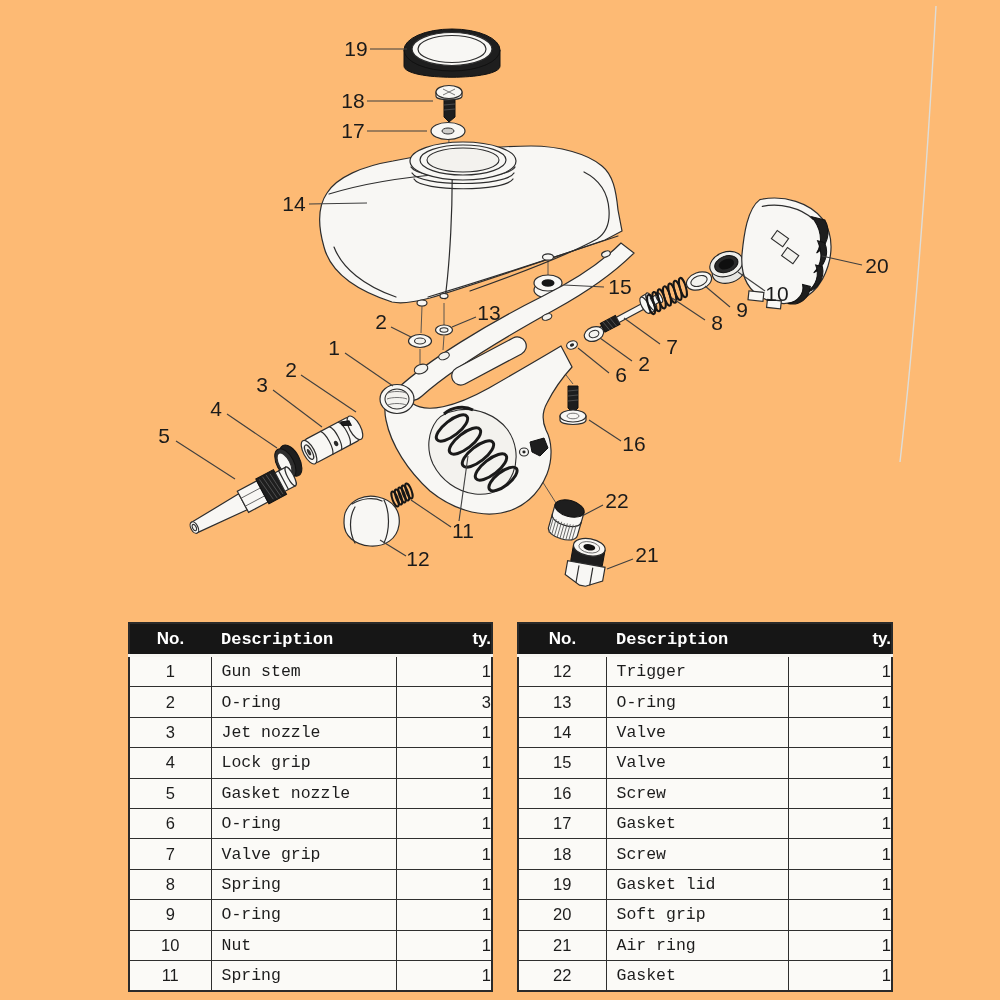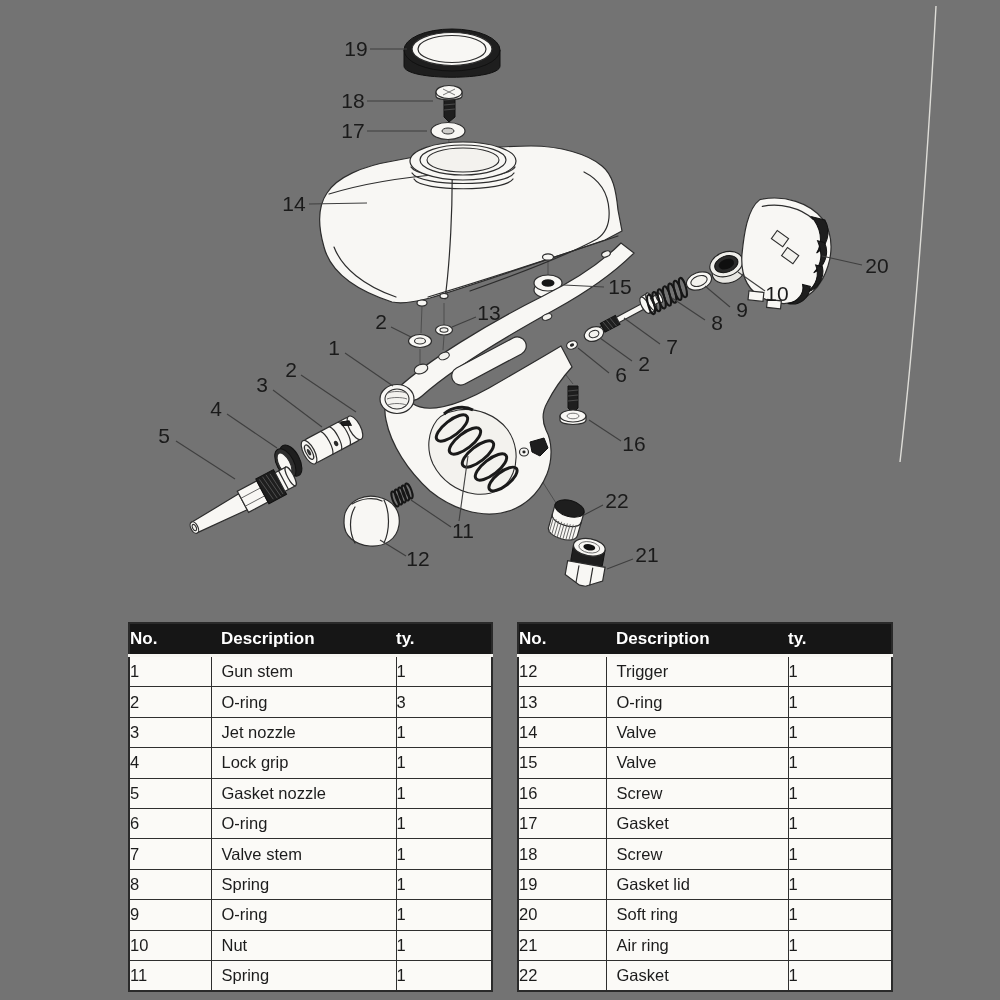--- a/index.html
+++ b/index.html
@@ -1,18 +1,18 @@
 <!DOCTYPE html>
 <html><head>
 <meta charset="utf-8">
 <style>
   html,body{margin:0;padding:0;}
   .page{
     position:relative;width:1000px;height:1000px;
-    background:#737373;overflow:hidden;
+    background:#fdba74;overflow:hidden;
     font-family:"Liberation Sans",sans-serif;
   }
   svg{position:absolute;left:0;top:0;display:block;}
   
   .ln{stroke:#2d2d2d;stroke-width:1.2;fill:none;stroke-linecap:round;}
   .fillp{fill:#f8f7f4;stroke:#2d2d2d;stroke-width:1.2;}
   .fillw{fill:#f3f2ee;stroke:#2d2d2d;stroke-width:1.1;}
   .dark{fill:#1e1e1e;stroke:#111;stroke-width:1;}
   .thin{stroke:#555;stroke-width:.8;fill:none;}
   .axis{stroke:#4a4a4a;stroke-width:.9;fill:none;}
@@ -25,23 +25,23 @@
   .ptable{position:absolute;}
   .ptable table{border-collapse:collapse;table-layout:fixed;width:100%;border:2px solid #2a2a2a;}
   .ptable th{
     background:#161616;color:#ffffff;font-weight:bold;font-size:17px;
     height:30px;padding:0;border:none;border-bottom:3px solid #f6f5f1;
   }
   .ptable td{
     border:1.5px solid #2f2f2f;height:29.4px;padding:0;
     font-size:16.5px;color:#1c1c1c;background:#fbfaf7;
   }
-  .ptable .col-no{text-align:left;}
-  .ptable .col-desc{text-align:left;padding-left:10px;}
-  .ptable .col-qty{text-align:left;}
+  .ptable .col-no{text-align:center;}
+  .ptable .col-desc{text-align:left;padding-left:10px;font-family:Liberation Mono, monospace;}
+  .ptable .col-qty{text-align:right;}
   .tleft{left:128px;top:622px;width:365px;}
   .tright{left:517px;top:622px;width:376px;}
 </style>
 </head>
 <body>
 
 <div class="page">
 
   <svg width="1000" height="615" viewBox="0 0 1000 615">
 
@@ -357,21 +357,21 @@
             <td class="col-desc">Gasket nozzle</td>
             <td class="col-qty">1</td>
           </tr>
           <tr>
             <td class="col-no">6</td>
             <td class="col-desc">O-ring</td>
             <td class="col-qty">1</td>
           </tr>
           <tr>
             <td class="col-no">7</td>
-            <td class="col-desc">Valve stem</td>
+            <td class="col-desc">Valve grip</td>
             <td class="col-qty">1</td>
           </tr>
           <tr>
             <td class="col-no">8</td>
             <td class="col-desc">Spring</td>
             <td class="col-qty">1</td>
           </tr>
           <tr>
             <td class="col-no">9</td>
             <td class="col-desc">O-ring</td>
@@ -441,21 +441,21 @@
             <td class="col-desc">Screw</td>
             <td class="col-qty">1</td>
           </tr>
           <tr>
             <td class="col-no">19</td>
             <td class="col-desc">Gasket lid</td>
             <td class="col-qty">1</td>
           </tr>
           <tr>
             <td class="col-no">20</td>
-            <td class="col-desc">Soft ring</td>
+            <td class="col-desc">Soft grip</td>
             <td class="col-qty">1</td>
           </tr>
           <tr>
             <td class="col-no">21</td>
             <td class="col-desc">Air ring</td>
             <td class="col-qty">1</td>
           </tr>
           <tr>
             <td class="col-no">22</td>
             <td class="col-desc">Gasket</td>

